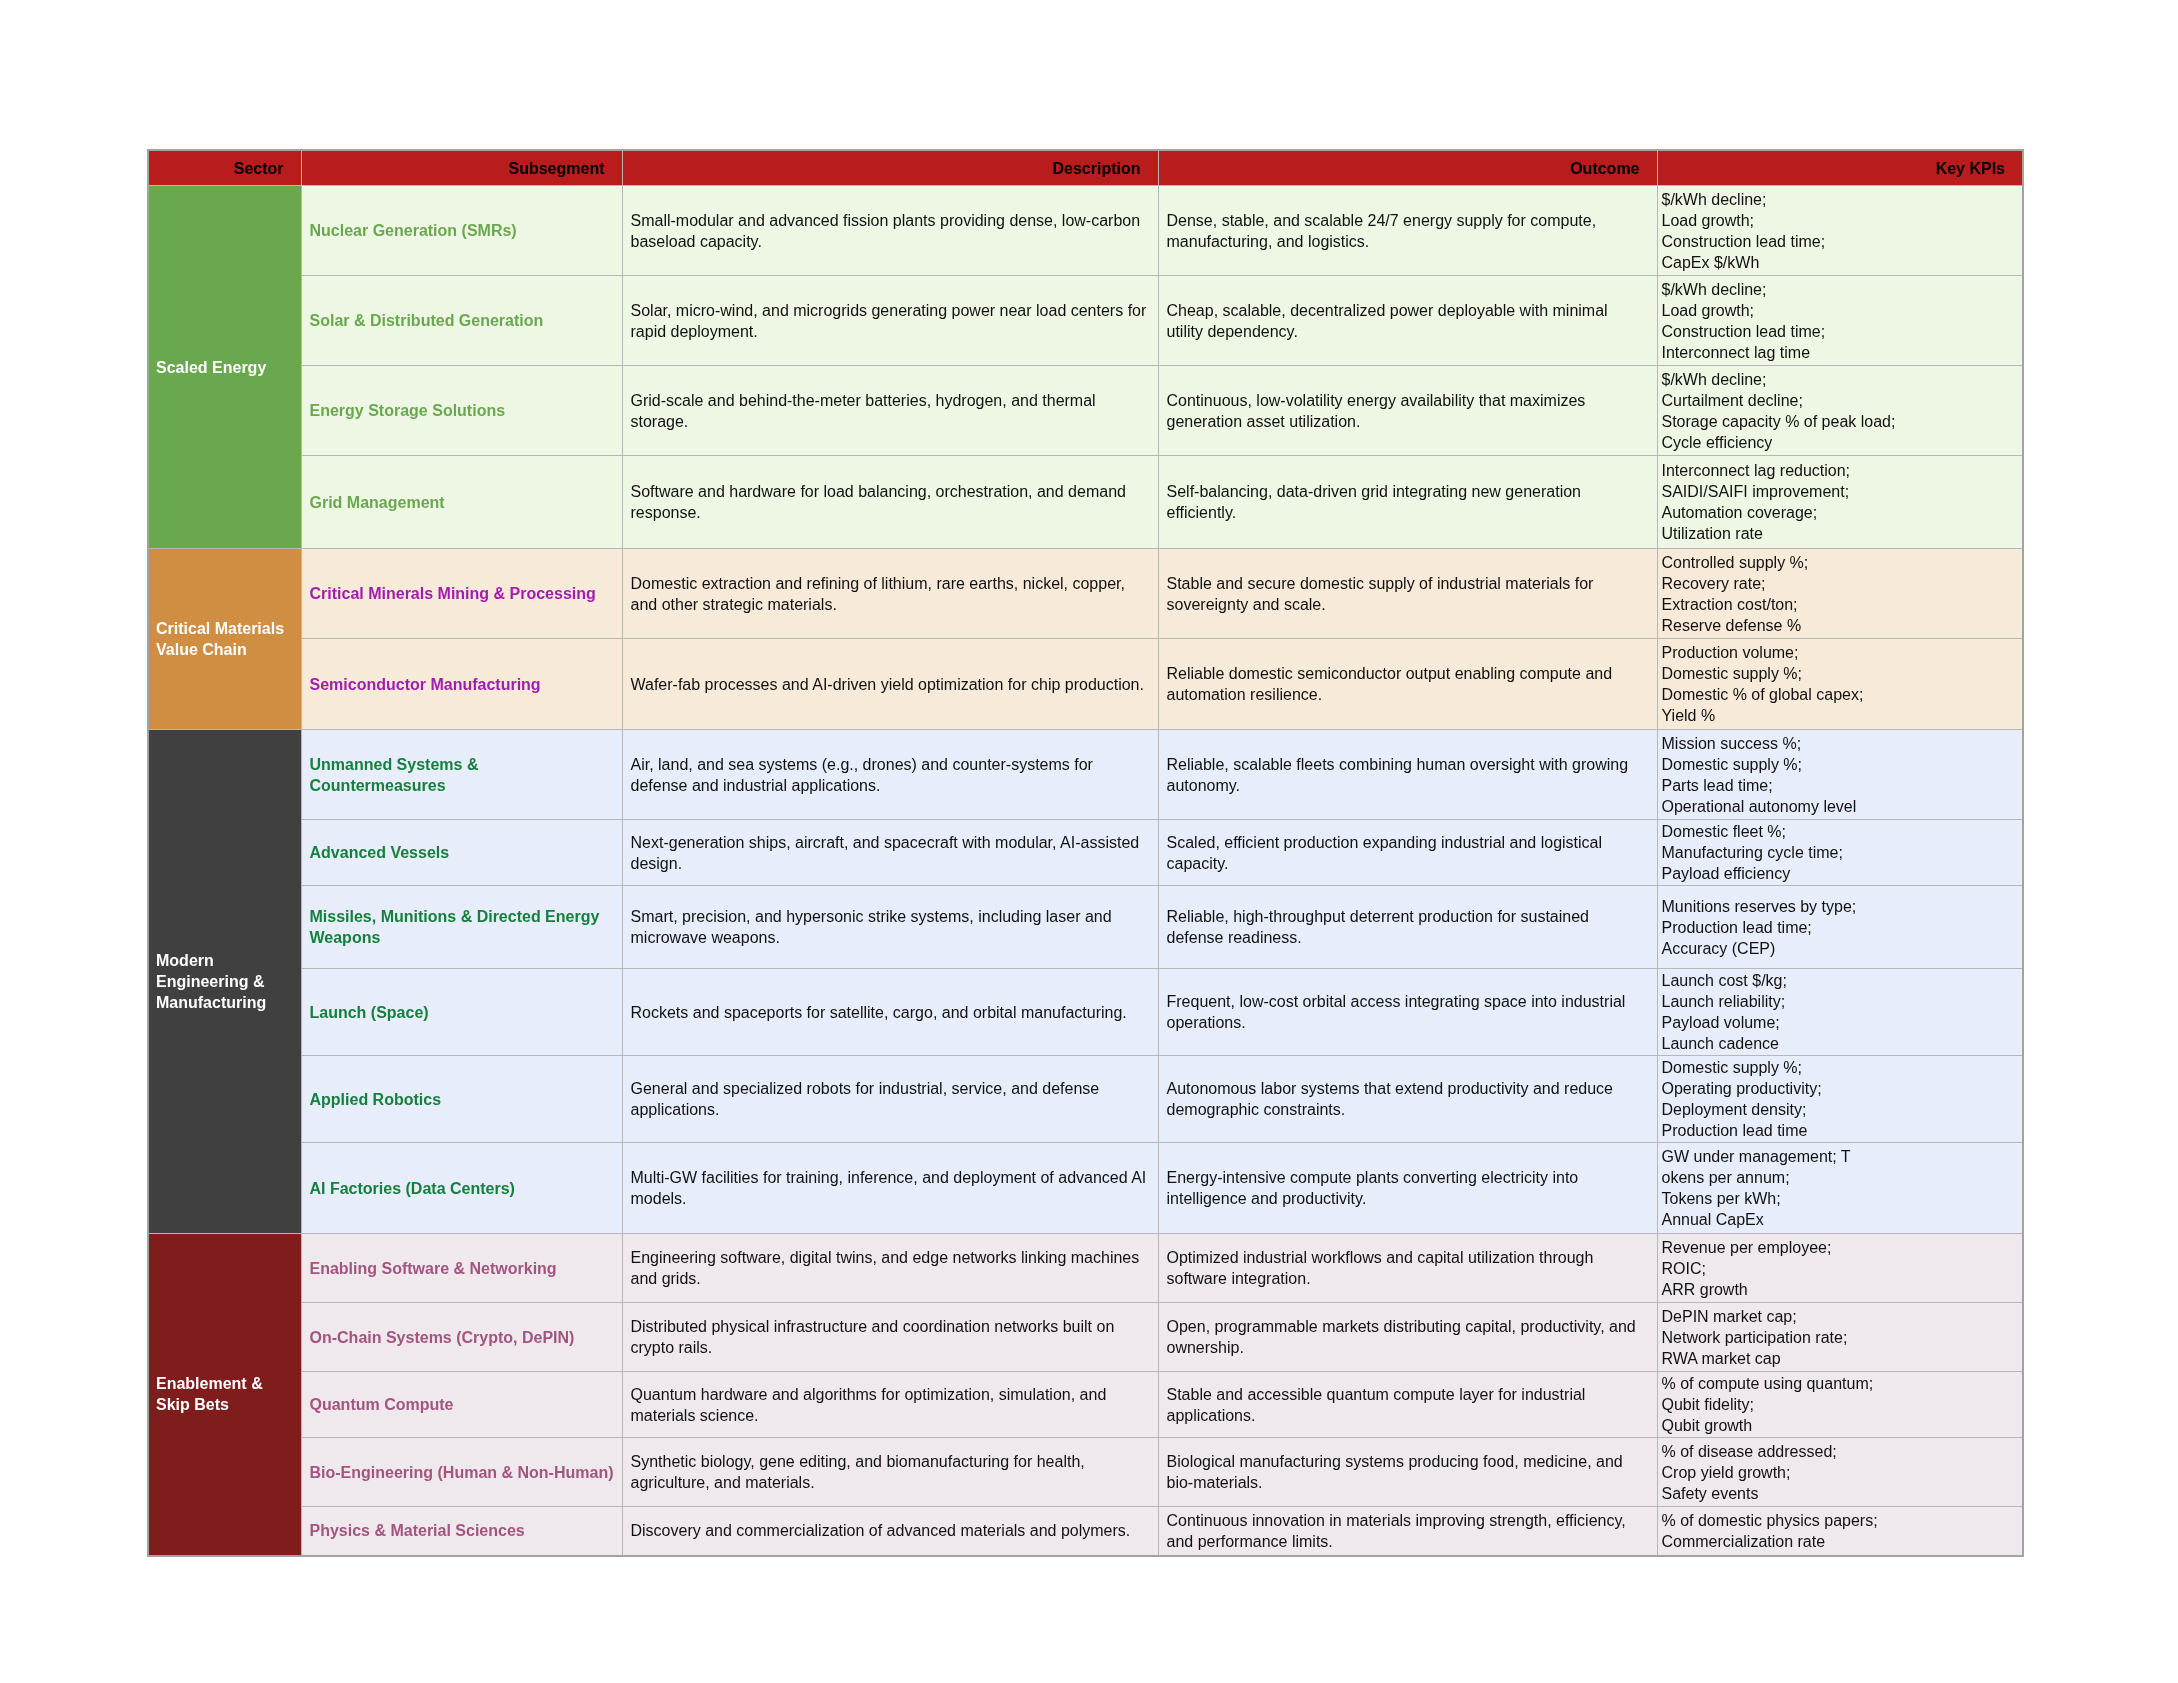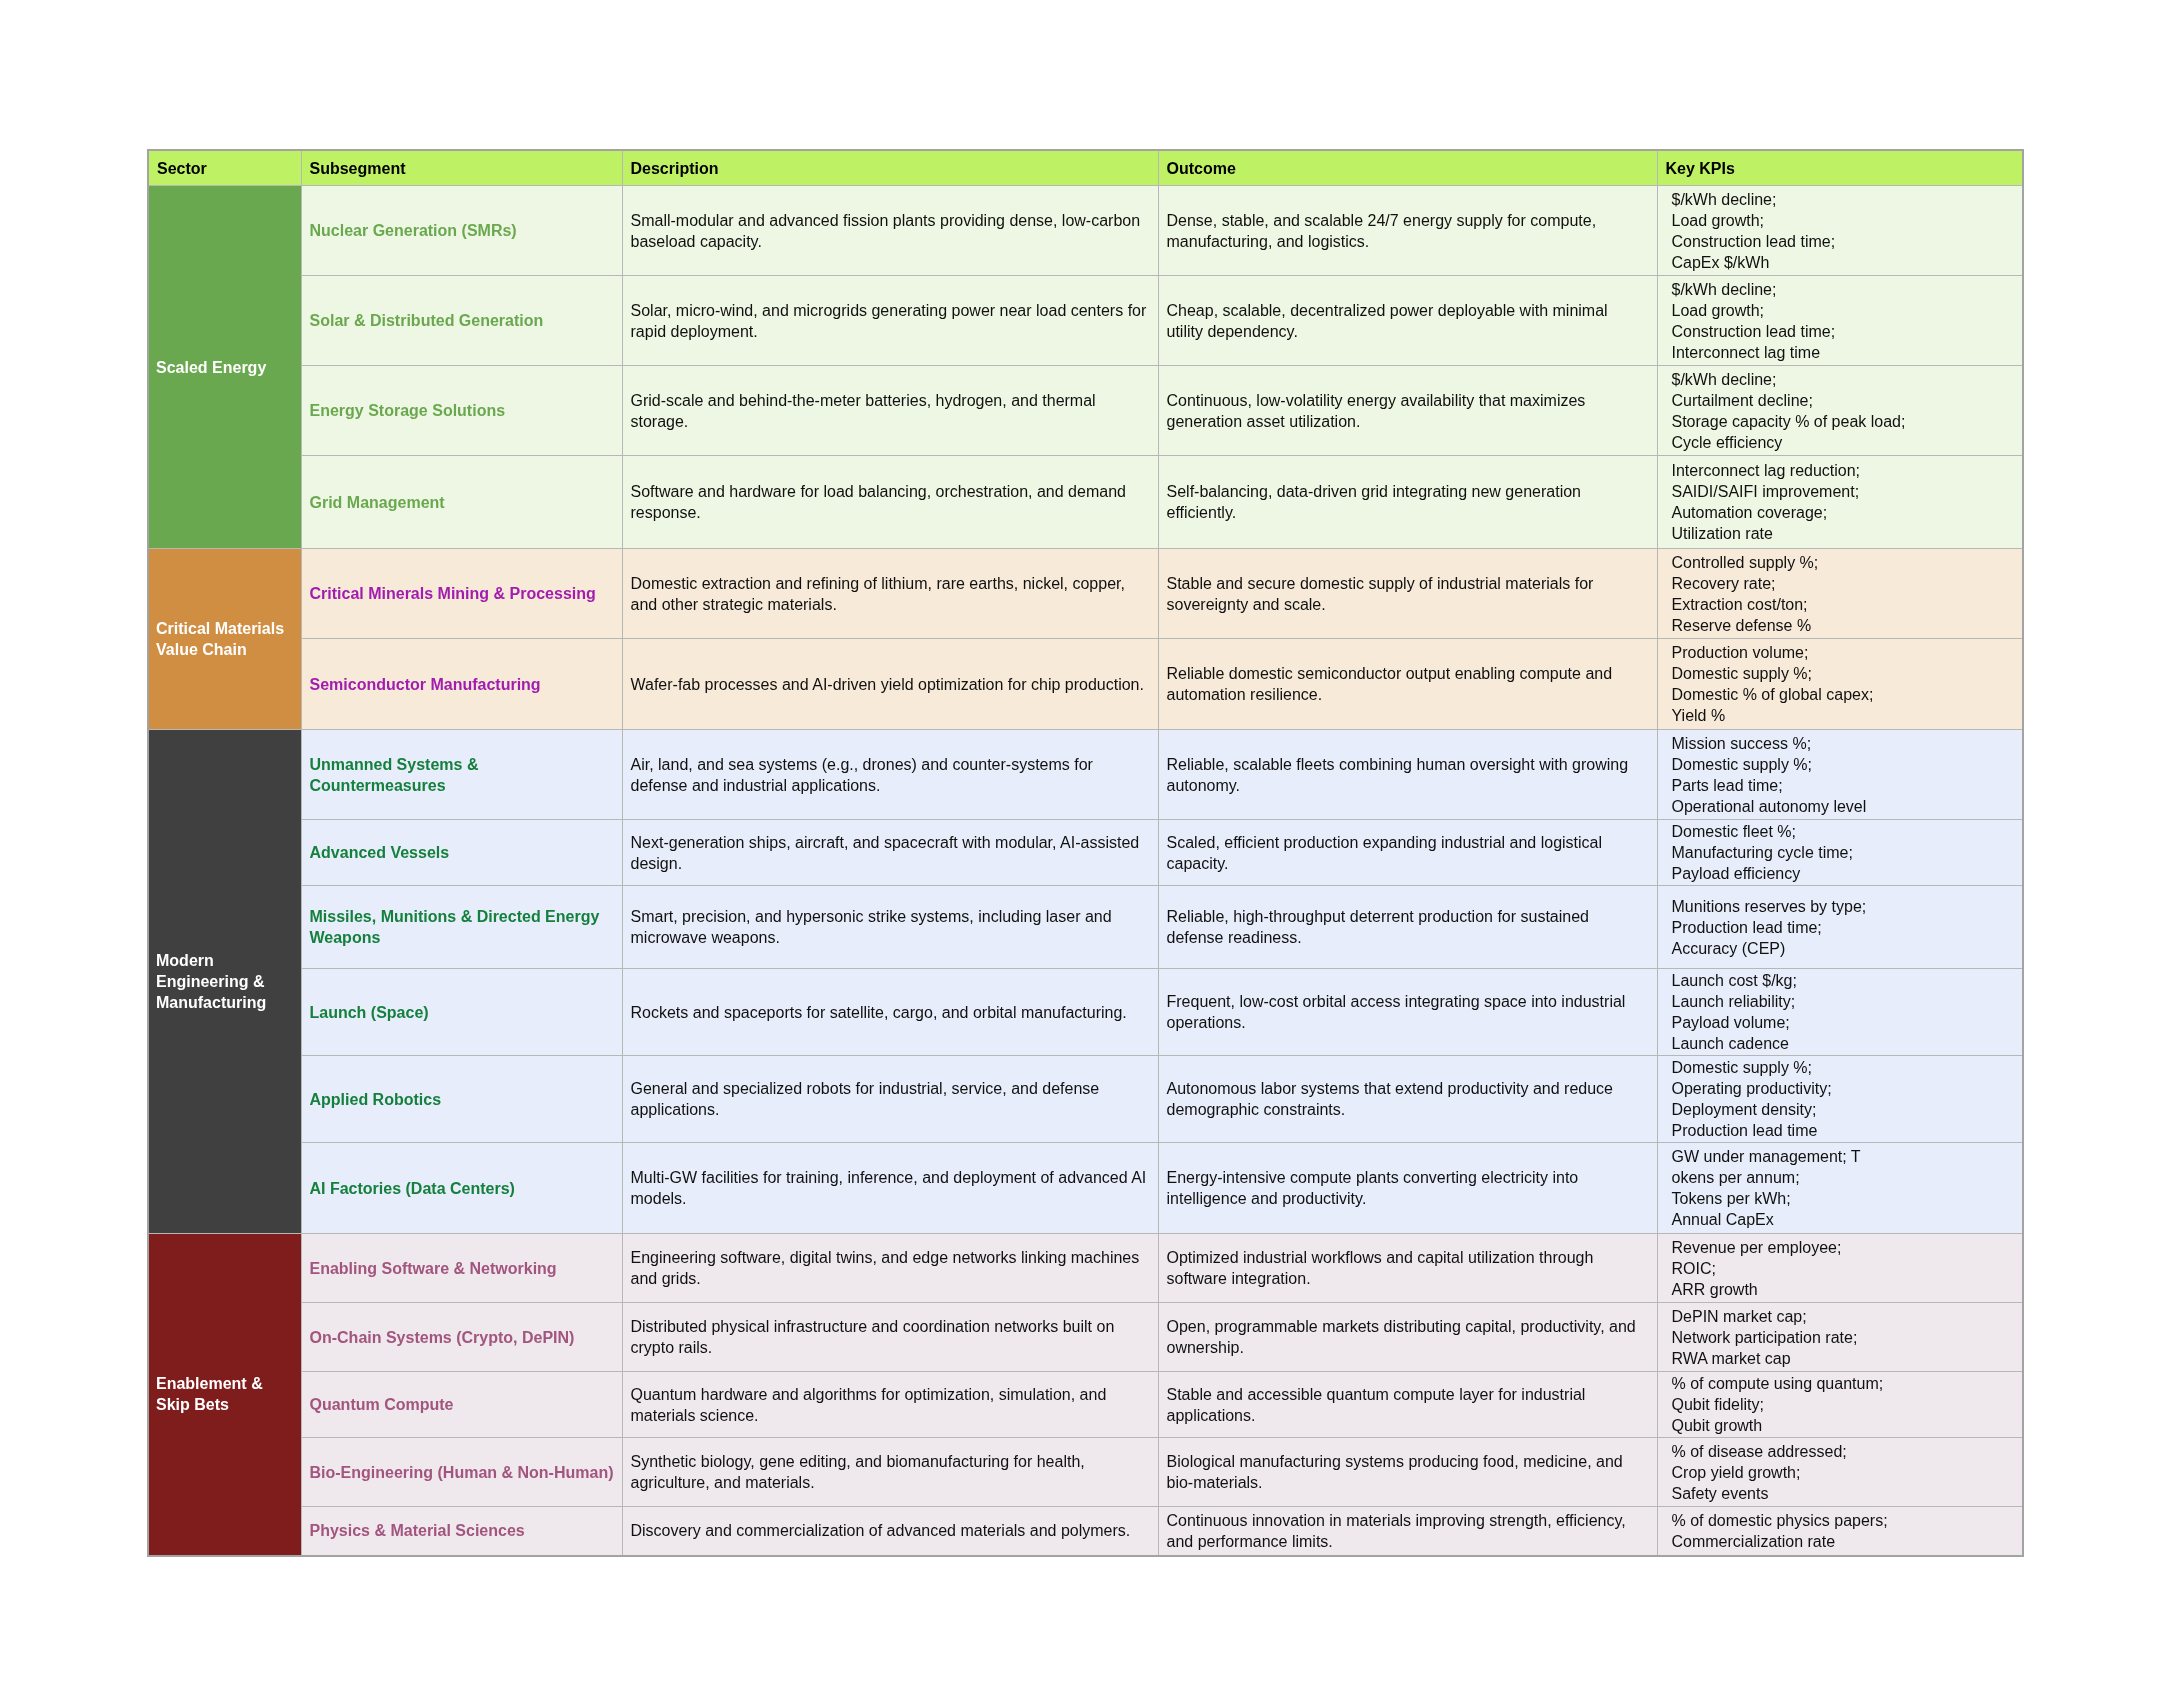--- a/index.html
+++ b/index.html
@@ -1,21 +1,21 @@
 <!DOCTYPE html>
 <html><head>
 <meta charset="utf-8">
 <style>
   html,body{margin:0;padding:0;background:#ffffff;}
   .page{position:relative;width:2178px;height:1683px;background:#ffffff;font-family:"Liberation Sans",sans-serif;}
   table.sheet{position:absolute;left:147px;top:149px;width:1875px;border-collapse:collapse;table-layout:fixed;
     border:2px solid #a3a3a3;}
   .sheet td,.sheet th{border:1px solid #b7b7b7;font-size:16px;line-height:21px;vertical-align:middle;
     padding:2px 8px;color:#111111;overflow:hidden;}
-  .sheet th{background:#bef264;color:#000;font-weight:bold;text-align:left;height:30px;padding:2px 8px;}
+  .sheet th{background:#b91c1c;color:#000;font-weight:bold;text-align:right;height:30px;padding:2px 17px;}
   
   col.c-sector{width:153px;}
   col.c-sub{width:321px;}
   col.c-desc{width:536px;}
   col.c-out{width:499px;}
   col.c-kpi{width:366px;}
   
   td.sector{color:#ffffff;font-weight:bold;vertical-align:middle;padding:2px 7px;}
   td.sec-green{background:#6aa84f;}
   td.sec-orange{background:#d08e43;}
@@ -25,21 +25,21 @@
   tr.r-green  td.body{background:#eef7e3;}
   tr.r-orange td.body{background:#f8ead8;}
   tr.r-blue   td.body{background:#e7edfa;}
   tr.r-purple td.body{background:#efe9ed;}
   
   td.sub{font-weight:bold;}
   tr.r-green  td.sub{color:#6aa84f;}
   tr.r-orange td.sub{color:#a21caf;}
   tr.r-blue   td.sub{color:#15803d;}
   tr.r-purple td.sub{color:#a2557e;}
-  td.kpi{padding:1px 14px;}
+  td.kpi{padding:1px 4px;}
   td.kpi div{white-space:nowrap;}
 </style>
 </head>
 <body>
 
 <div class="page">
 <table class="sheet">
   <colgroup>
     <col class="c-sector">
         <col class="c-sub">

